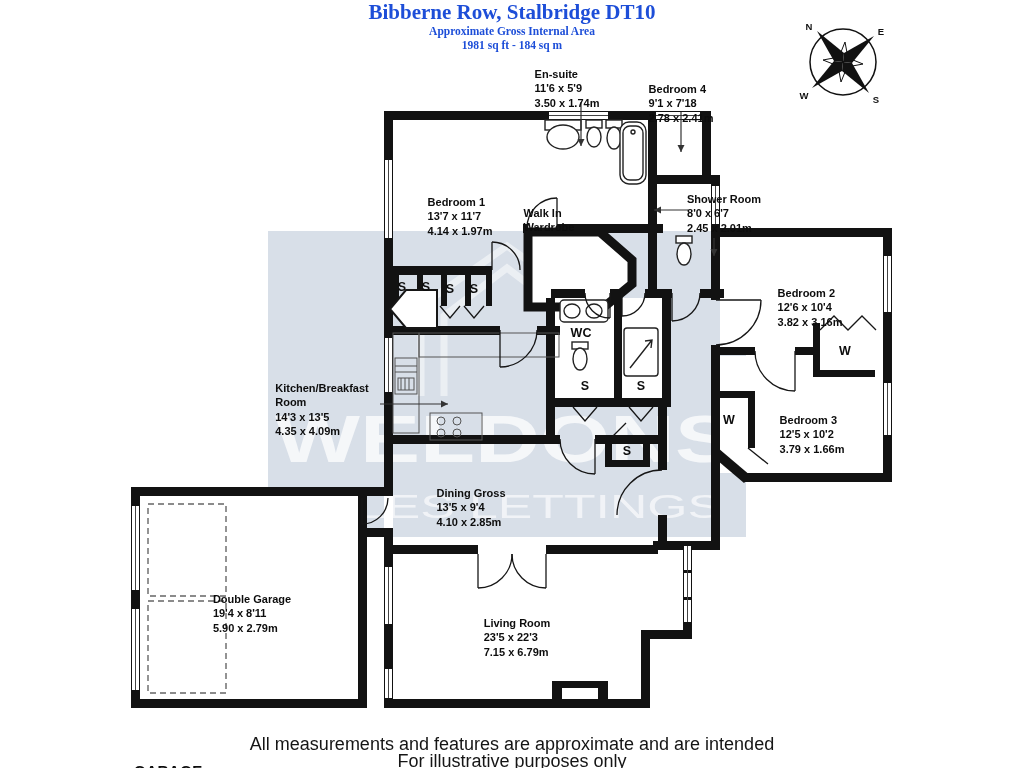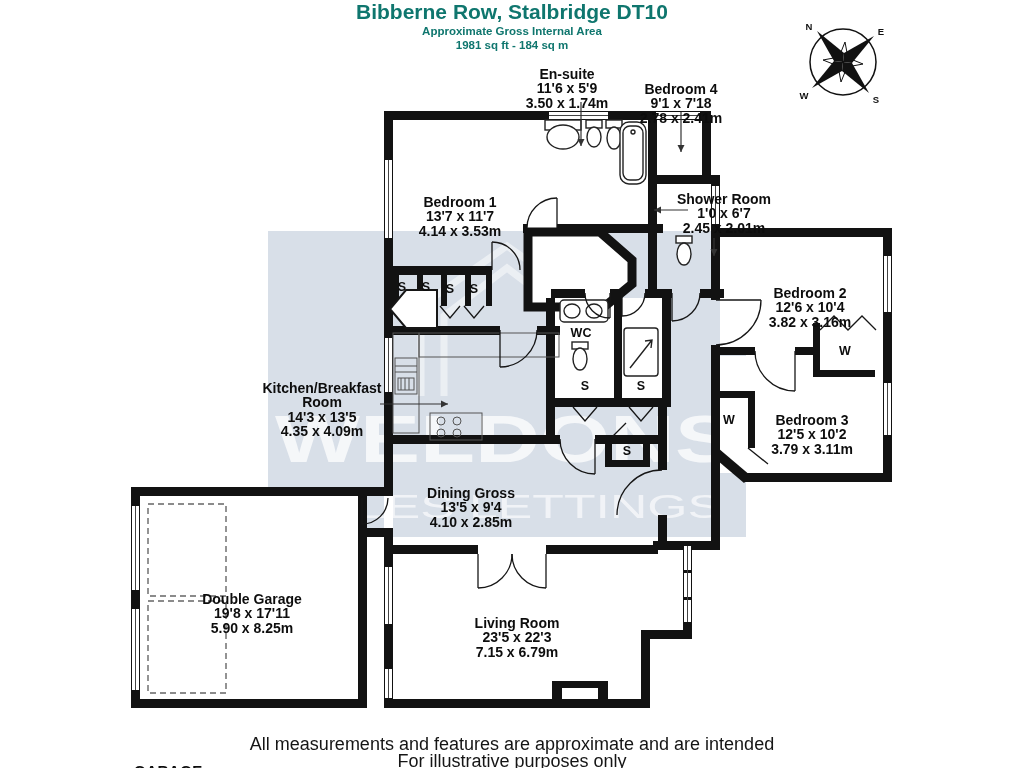--- a/index.html
+++ b/index.html
@@ -1,25 +1,25 @@
 <!DOCTYPE html>
 <html><head>
 <meta charset="utf-8">
 <style>
   html,body{margin:0;padding:0;background:#fff;}
   .canvas{position:relative;width:1024px;height:768px;background:#ffffff;
           font-family:"Liberation Sans",sans-serif;overflow:hidden;}
   .plan-svg{position:absolute;left:0;top:0;}
   .hdr{position:absolute;left:50%;transform:translateX(-50%);white-space:nowrap;
-       color:#0f766e;font-weight:bold;text-align:center;}
+       color:#1d4ed8;font-weight:bold;text-align:center;font-family:Liberation Serif, serif;}
   .hdr-title{top:0px;font-size:21px;}
   .hdr-sub{top:25px;font-size:11.5px;}
   .hdr-area{top:39px;font-size:11.5px;}
-  .room-label{position:absolute;transform:translateX(-50%);text-align:center;
-              font-weight:bold;font-size:14px;line-height:14.5px;color:#0d0d0d;
+  .room-label{position:absolute;transform:translateX(-50%);text-align:left;
+              font-weight:bold;font-size:11px;line-height:14.5px;color:#0d0d0d;
               white-space:pre-line;}
   .room-label span{display:block;white-space:pre-line;}
   .mini{position:absolute;transform:translate(-50%,-50%);font-weight:bold;
         font-size:12.5px;color:#0d0d0d;}
   .garage-cap{position:absolute;left:134px;top:717px;font-weight:bold;
               font-size:15px;letter-spacing:.5px;color:#0d0d0d;margin-top:45px;}
   .footer-line{position:absolute;left:50%;transform:translateX(-50%);
                font-size:18px;color:#151515;white-space:nowrap;}
   .footer-1{top:734px;} .footer-2{top:751px;}
 </style>
@@ -279,40 +279,44 @@
   <div class="hdr hdr-sub">Approximate Gross Internal Area</div>
   <div class="hdr hdr-area">1981 sq ft - 184 sq m</div>
 
   <div class="room-label" style="left:567px;top:52px">
     <span>En-suite</span><span>11'6 x 5'9</span><span>3.50 x 1.74m</span>
   </div>
   <div class="room-label" style="left:681px;top:67px">
     <span>Bedroom 4</span><span>9'1 x 7'18</span><span>2.78 x 2.41m</span>
   </div>
   <div class="room-label" style="left:460px;top:180px">
-    <span>Bedroom 1</span><span>13'7 x 11'7</span><span>4.14 x 3.53m</span>
+    <span>Bedroom 1</span><span>13'7 x 11'7</span><span>4.14 x 1.97m</span>
+  </div>
+  <div class="room-label" style="left:549px;top:191px">
+    <span>Walk In
+Wardrobe</span>
   </div>
   <div class="room-label" style="left:724px;top:177px">
-    <span>Shower Room</span><span>1'0 x 6'7</span><span>2.45 x 2.01m</span>
+    <span>Shower Room</span><span>8'0 x 6'7</span><span>2.45 x 2.01m</span>
   </div>
   <div class="room-label" style="left:810px;top:271px">
     <span>Bedroom 2</span><span>12'6 x 10'4</span><span>3.82 x 3.16m</span>
   </div>
   <div class="room-label" style="left:322px;top:366px">
     <span>Kitchen/Breakfast
 Room</span><span>14'3 x 13'5</span><span>4.35 x 4.09m</span>
   </div>
   <div class="room-label" style="left:812px;top:398px">
-    <span>Bedroom 3</span><span>12'5 x 10'2</span><span>3.79 x 3.11m</span>
+    <span>Bedroom 3</span><span>12'5 x 10'2</span><span>3.79 x 1.66m</span>
   </div>
   <div class="room-label" style="left:471px;top:471px">
     <span>Dining Gross</span><span>13'5 x 9'4</span><span>4.10 x 2.85m</span>
   </div>
   <div class="room-label" style="left:252px;top:577px">
-    <span>Double Garage</span><span>19'8 x 17'11</span><span>5.90 x 8.25m</span>
+    <span>Double Garage</span><span>19'4 x 8'11</span><span>5.90 x 2.79m</span>
   </div>
   <div class="room-label" style="left:517px;top:601px">
     <span>Living Room</span><span>23'5 x 22'3</span><span>7.15 x 6.79m</span>
   </div>
 
   <span class="mini" style="left:402px;top:287px">S</span>
   <span class="mini" style="left:426px;top:287px">S</span>
   <span class="mini" style="left:450px;top:289px">S</span>
   <span class="mini" style="left:474px;top:289px">S</span>
   <span class="mini" style="left:585px;top:386px">S</span>

